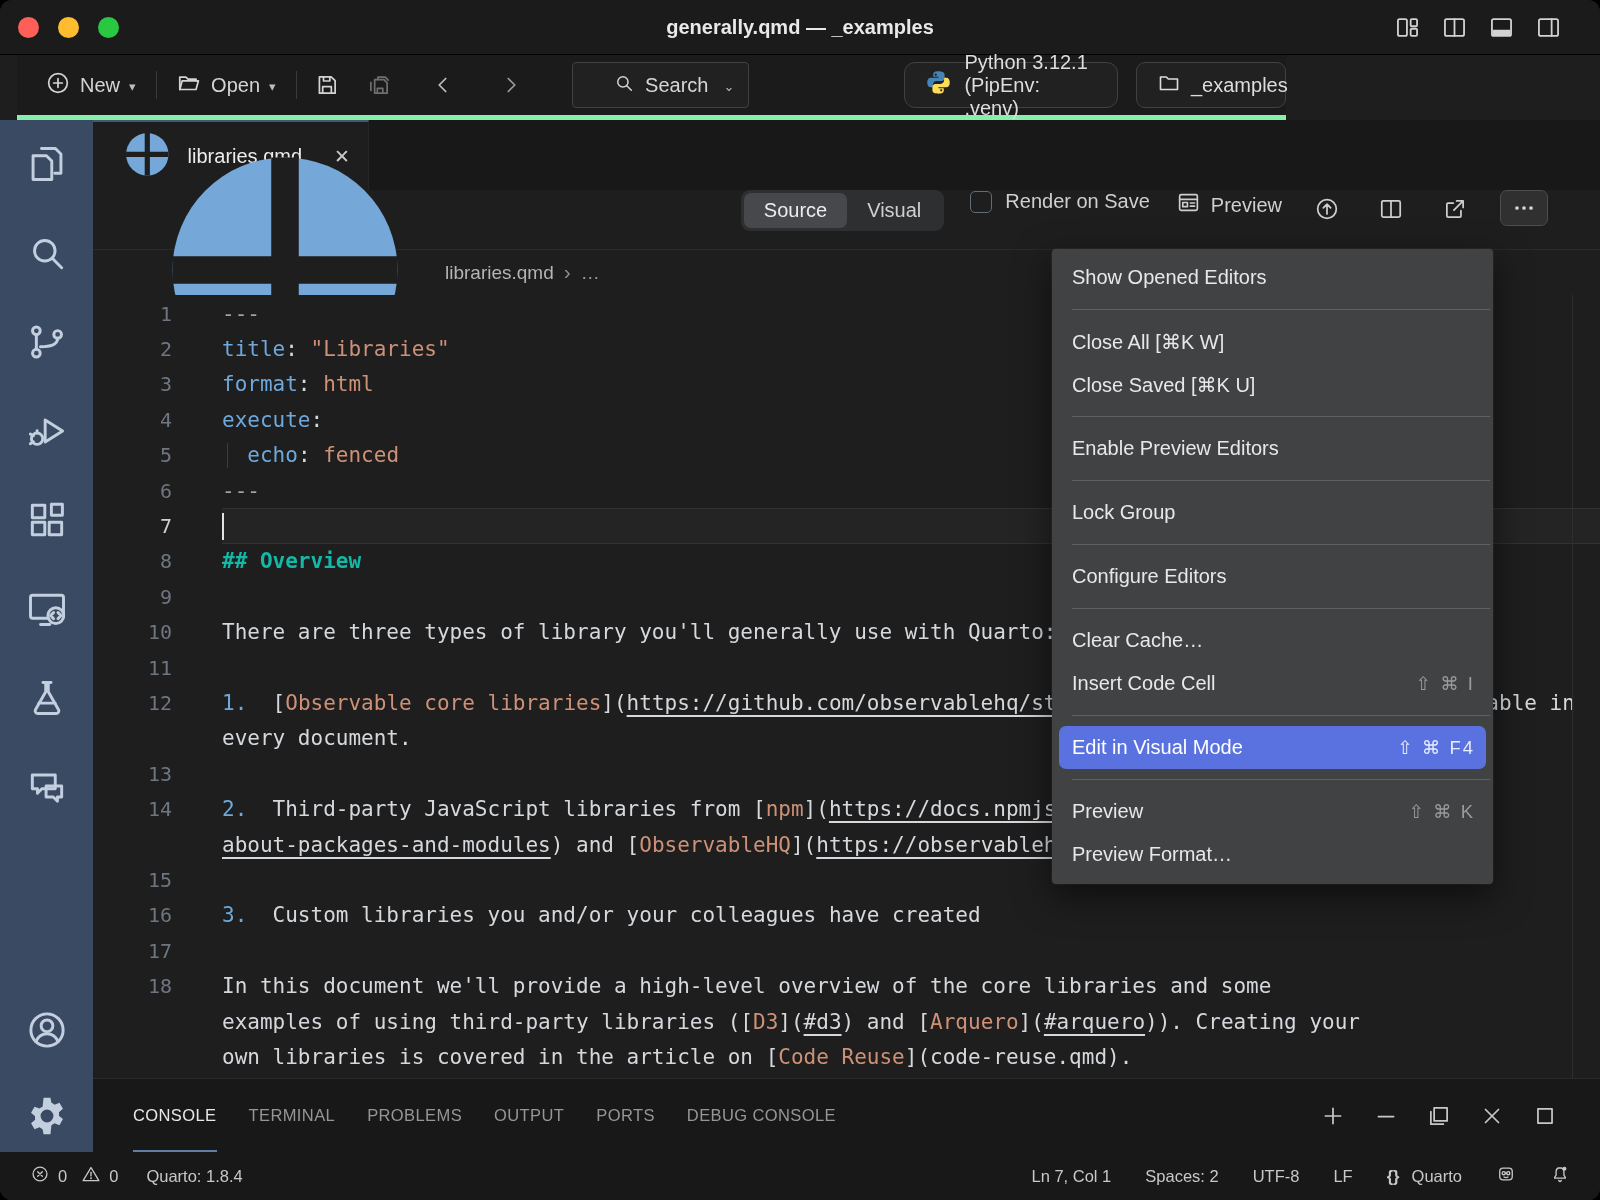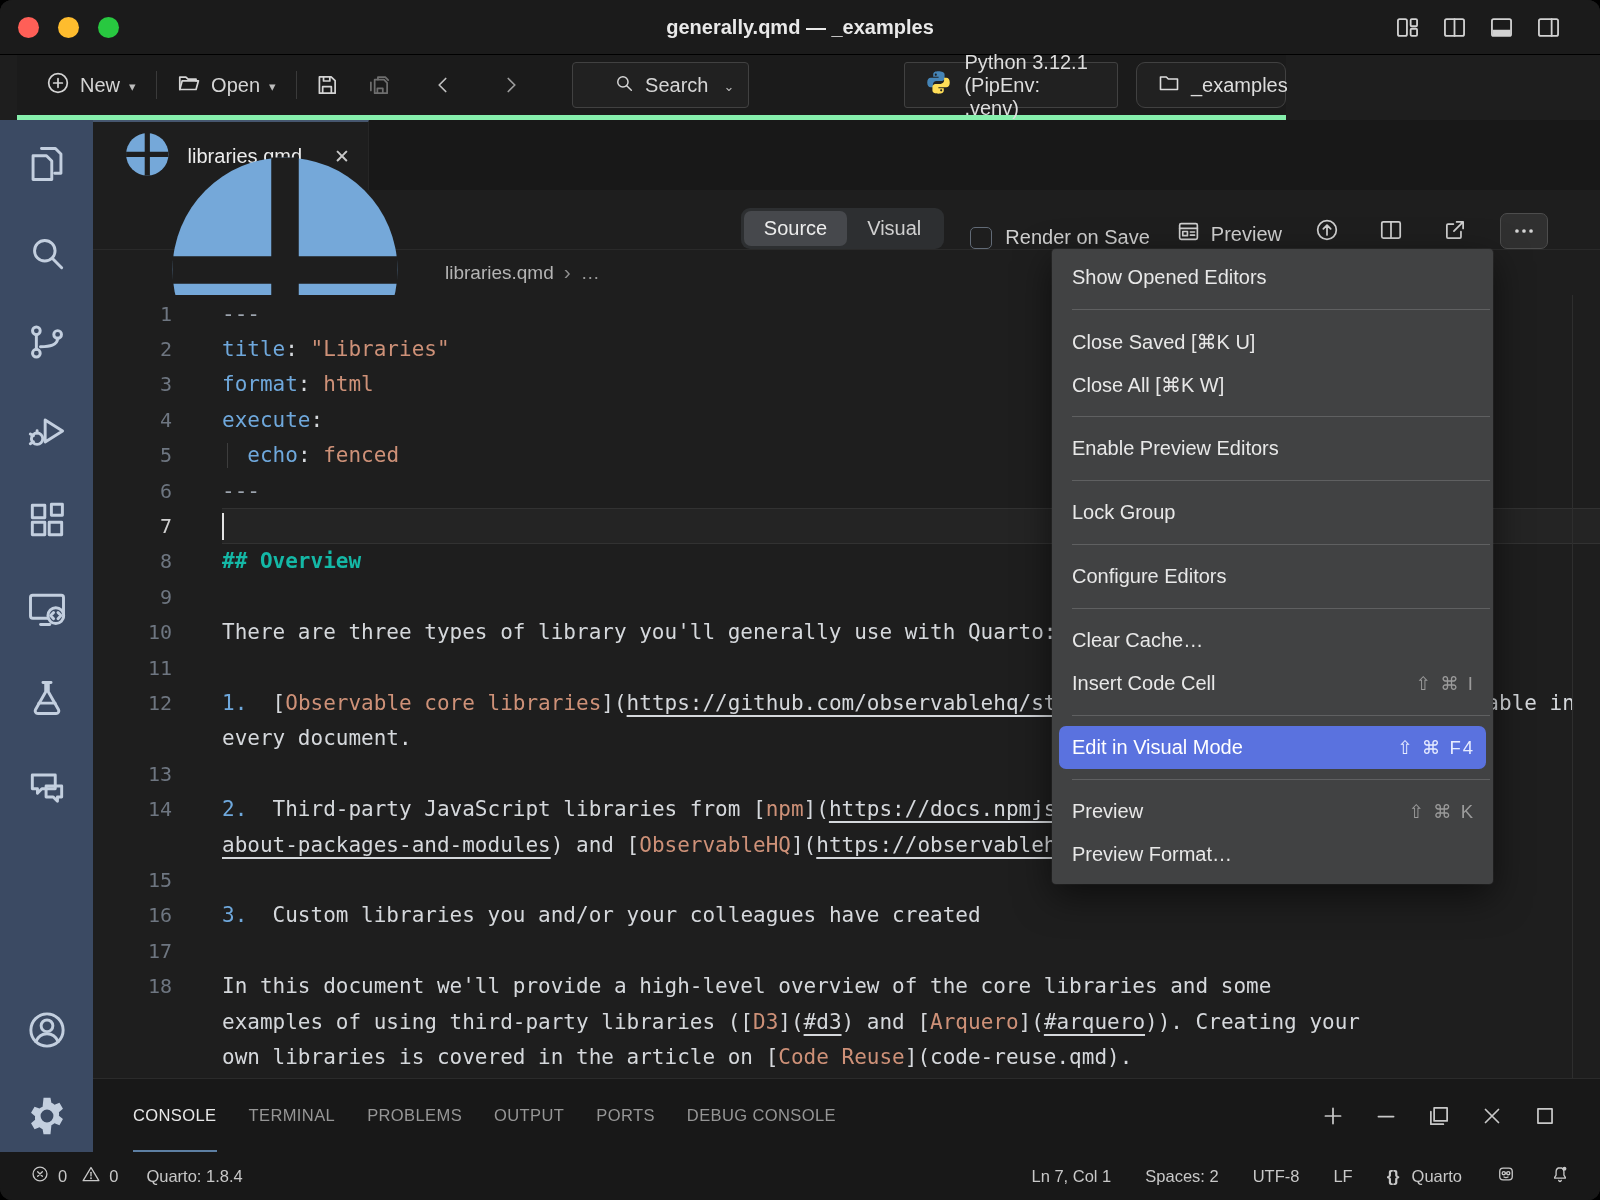--- a/index.html
+++ b/index.html
@@ -30,21 +30,21 @@
   .caret { font-size:13px; color:#bdbdbd; transform:translateY(1px); }
   .tsep { width:1px; height:28px; background:#3a3a3a; margin:0 12px; }
   .icon-btn { padding:6px; border-radius:6px; display:flex; align-items:center; }
   .icon-btn svg { width:26px; height:26px; }
   .dim { opacity:.45; }
   .nav-arrows { display:flex; gap:30px; margin:0 0 0 26px; }
   .searchbox { margin-left:42px; width:312px; height:46px; border:1px solid #414141; background:#212121;
                border-radius:4px; display:flex; align-items:center; justify-content:center; gap:10px; position:relative; font-size:20px; color:#d6d6d6; }
   .searchbox svg { width:22px; height:22px; }
   .searchbox .chev { position:absolute; right:14px; }
-  .interp { margin-left:155px; height:46px; border:1px solid #414141; background:#212121; border-radius:3px;
+  .interp { margin-left:155px; height:46px; border:1px solid #414141; background:#212121; border-radius:11px;
             display:flex; align-items:center; gap:12px; padding:0 20px; font-size:20px; color:#dddddd; }
   .interp svg { width:27px; height:27px; }
   .projbtn { margin-left:18px; height:46px; border:1px solid #414141; background:#212121; border-radius:9px;
              display:flex; align-items:center; gap:10px; padding:0 20px; font-size:20px; color:#dddddd; min-width:150px; }
   .projbtn svg { width:24px; height:24px; }
 
   
   .activitybar { position:absolute; left:0; top:120px; width:93px; height:1032px; background:#3B4A63;
                  display:flex; flex-direction:column; align-items:center; padding:22px 0 14px; color:#C3CFDF; }
   .act-top { display:flex; flex-direction:column; gap:45px; align-items:center; }
@@ -55,21 +55,21 @@
   .main { position:absolute; left:93px; top:120px; width:1507px; height:1032px; display:flex; flex-direction:column; }
 
   .tabstrip { height:70px; background:#181818; display:flex; align-items:stretch; }
   .tab { width:276px; background:#1e1e1e; border-right:1px solid #262626; border-top:2px solid #46566e;
          display:flex; align-items:center; gap:12px; padding:0 18px 0 26px; }
   .tab svg { width:24px; height:24px; flex:none; }
   .tab-name { font-size:20px; color:#ececec; }
   .tab-close { margin-left:20px; font-size:19px; color:#c9c9c9; }
 
   .edtoolbar { height:60px; background:#1e1e1e; border-bottom:1px solid #2a2a2a;
-               display:flex; align-items:flex-end; justify-content:flex-end; gap:26px; padding-right:52px; color:#cfcfcf; }
+               display:flex; align-items:flex-start; justify-content:flex-end; gap:26px; padding-right:52px; color:#cfcfcf; }
   .seg { display:flex; background:#2d2f31; border-radius:9px; padding:3px; font-size:20px; }
   .seg-opt { padding:6px 20px; border-radius:7px; color:#cfcfcf; }
   .seg-opt.active { background:#46484c; color:#ececec; }
   .chkrow { display:flex; align-items:center; gap:13px; font-size:20px; }
   .chkbox { width:22px; height:22px; border:1.5px solid #626b77; border-radius:5px; background:transparent; }
   .edbtn { display:flex; align-items:center; gap:10px; font-size:20px; }
   .edbtn svg, .ic24 svg { width:25px; height:25px; }
   .more-btn { width:48px; height:36px; border:1px solid #4d4d4d; background:#303030; border-radius:7px;
               display:flex; align-items:center; justify-content:center; color:#d5d5d5; }
   .more-btn svg { width:26px; height:26px; }
@@ -483,24 +483,24 @@
           </svg></span>
     </div>
   </div>
 
   <div class="ctxmenu" id="ctxmenu">
       <div class="menu-item">
         <span>Show Opened Editors</span>
       </div>
       <div class="menu-sep"></div>
       <div class="menu-item">
+        <span>Close All [⌘K W]</span>
+      </div>
+      <div class="menu-item">
         <span>Close Saved [⌘K U]</span>
-      </div>
-      <div class="menu-item">
-        <span>Close All [⌘K W]</span>
       </div>
       <div class="menu-sep"></div>
       <div class="menu-item">
         <span>Enable Preview Editors</span>
       </div>
       <div class="menu-sep"></div>
       <div class="menu-item">
         <span>Lock Group</span>
       </div>
       <div class="menu-sep"></div>

